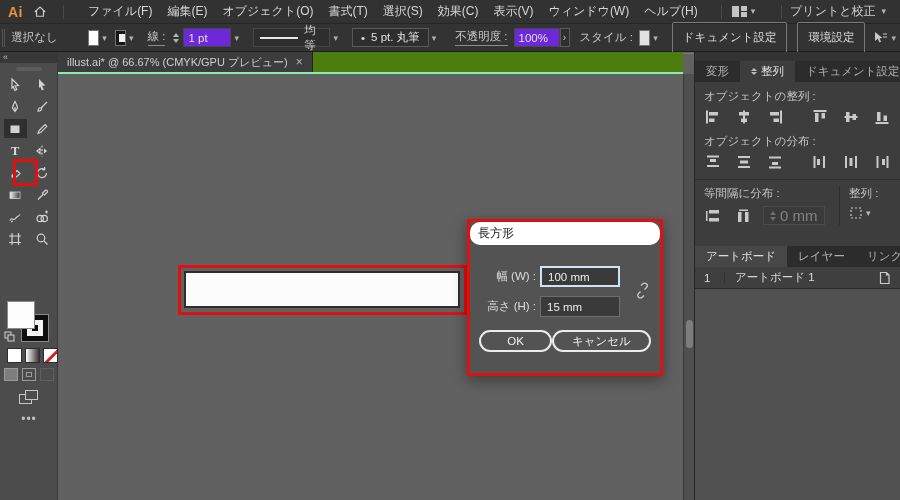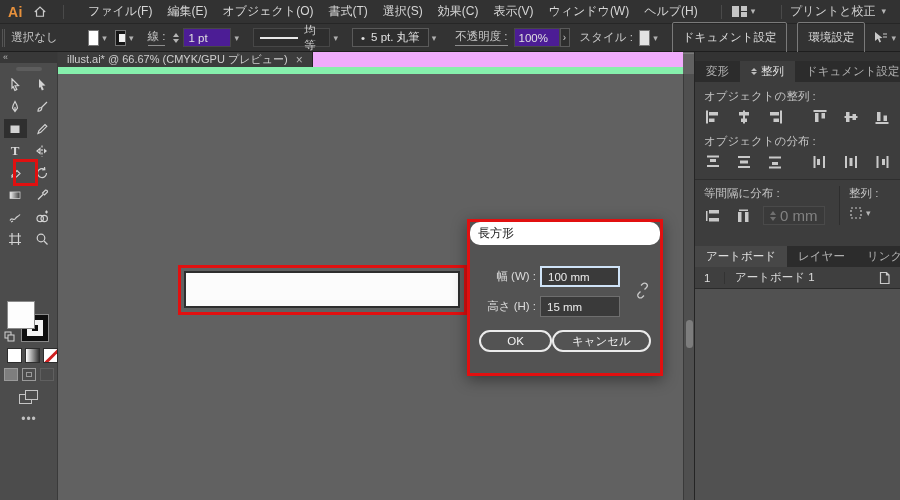--- a/index.html
+++ b/index.html
@@ -28,21 +28,21 @@
   .grip { width:4px; height:18px; border-left:1px solid #555; border-right:1px solid #555; margin:0 6px 0 2px; }
   .ob-label { color:#c9c9c9; white-space:nowrap; }
   .underlined { border-bottom:1px solid #8d8d8d; padding-bottom:1px; }
   .swatch { width:16px; height:16px; border:1px solid #757575; background:#fff; margin-left:10px; }
   .stroke-swatch { background:#161616; position:relative; }
   .stroke-swatch::after { content:""; position:absolute; left:3px; top:3px; right:3px; bottom:3px; border:3px solid #f2f2f2; }
   .ddchev { color:#b0b0b0; font-size:9px; margin:0 4px 0 3px; }
   .stepper { display:inline-flex; flex-direction:column; gap:2px; margin:0 4px 0 8px; }
   .tri-up { width:0; height:0; border-left:3px solid transparent; border-right:3px solid transparent; border-bottom:4px solid #b3b3b3; }
   .tri-dn { width:0; height:0; border-left:3px solid transparent; border-right:3px solid transparent; border-top:4px solid #b3b3b3; }
-  .ob-field { background:#4c1d95; border:1px solid #474747; color:#e0e0e0; height:19px; font-size:11.5px; font-family:"Liberation Sans",sans-serif; padding:0 4px; }
+  .ob-field { background:#6d28d9; border:1px solid #474747; color:#e0e0e0; height:19px; font-size:11.5px; font-family:"Liberation Sans",sans-serif; padding:0 4px; }
   .w-strokept { width:48px; }
   .w-opacity { width:46px; }
   .profile { display:inline-flex; align-items:center; gap:6px; background:#2e2e2e; border:1px solid #474747; height:19px; padding:0 6px; margin-left:10px; }
   .profile-line { width:46px; height:2px; background:#e8e8e8; }
   .brushbox { display:inline-flex; align-items:center; gap:6px; border:1px solid #5a5a5a; background:#2e2e2e; height:19px; padding:0 8px; margin-left:10px; color:#e0e0e0; white-space:nowrap; }
   .morebtn { color:#c9c9c9; border:1px solid #5a5a5a; background:#2e2e2e; width:14px; height:19px; display:inline-flex; align-items:center; justify-content:center; font-size:10px; }
   .ob-btn { border:1px solid #7a7a7a; border-radius:2px; background:transparent; color:#dcdcdc; font-size:11.5px; font-family:"Liberation Sans",sans-serif; height:32px; padding:0 10px; margin-left:10px; white-space:nowrap; }
   .style-swatch { background:#e2e2e2; }
 
   
@@ -70,21 +70,21 @@
   .dm { width:14px; height:13px; border:1px solid #9a9a9a; background:#7e7e7e; }
   .dm.inner { background:#4c4c4c; position:relative; }
   .dm.inner::after { content:""; position:absolute; left:3px; top:3px; right:3px; bottom:3px; border:1px solid #9a9a9a; }
   .dm.dis { border-color:#5f5f5f; background:#4c4c4c; }
   .screenmode { position:absolute; left:19px; top:338px; width:20px; height:16px; }
   .sm1 { position:absolute; left:0; top:4px; width:13px; height:10px; border:1px solid #c5c5c5; background:#4c4c4c; }
   .sm2 { position:absolute; left:6px; top:0; width:13px; height:10px; border:1px solid #c5c5c5; background:#4c4c4c; }
   .ellipsis { position:absolute; left:0; top:360px; width:58px; text-align:center; color:#c0c0c0; font-size:12px; letter-spacing:1px; }
 
   
-  .tabstrip { position:absolute; left:58px; top:52px; width:625px; height:22px; background:#f0abfc; display:flex; border-bottom:7px solid #86efac; }
+  .tabstrip { position:absolute; left:58px; top:52px; width:625px; height:22px; background:#4d7c0f; display:flex; border-bottom:2px solid #86efac; }
   .doc-tab { display:flex; align-items:center; gap:8px; background:#3c3c3c; color:#cfcfcf; font-size:11px; padding:0 9px; border-right:1px solid #222; white-space:nowrap; }
   .tab-close { color:#b5b5b5; font-size:12px; }
   .canvas { position:absolute; left:58px; top:74px; width:625px; height:426px; background:#616161; }
   .drawn-rect { position:absolute; left:126px; top:197px; width:276px; height:37px; background:#fcfcfc; border:2px solid #2e2e2e; }
   .rect-annot { position:absolute; left:120px; top:191px; width:289px; height:50px; border:3px solid #e11010; }
   .tool-annot { position:absolute; left:13px; top:107px; width:25px; height:27px; border:3px solid #e11010; z-index:5; }
   .vscroll { position:absolute; left:683px; top:74px; width:11px; height:426px; background:#4f4f4f; border-left:1px solid #3a3a3a; }
   .vthumb { position:absolute; left:2px; top:246px; width:7px; height:28px; background:#7d7d7d; border-radius:4px; }
 
   

